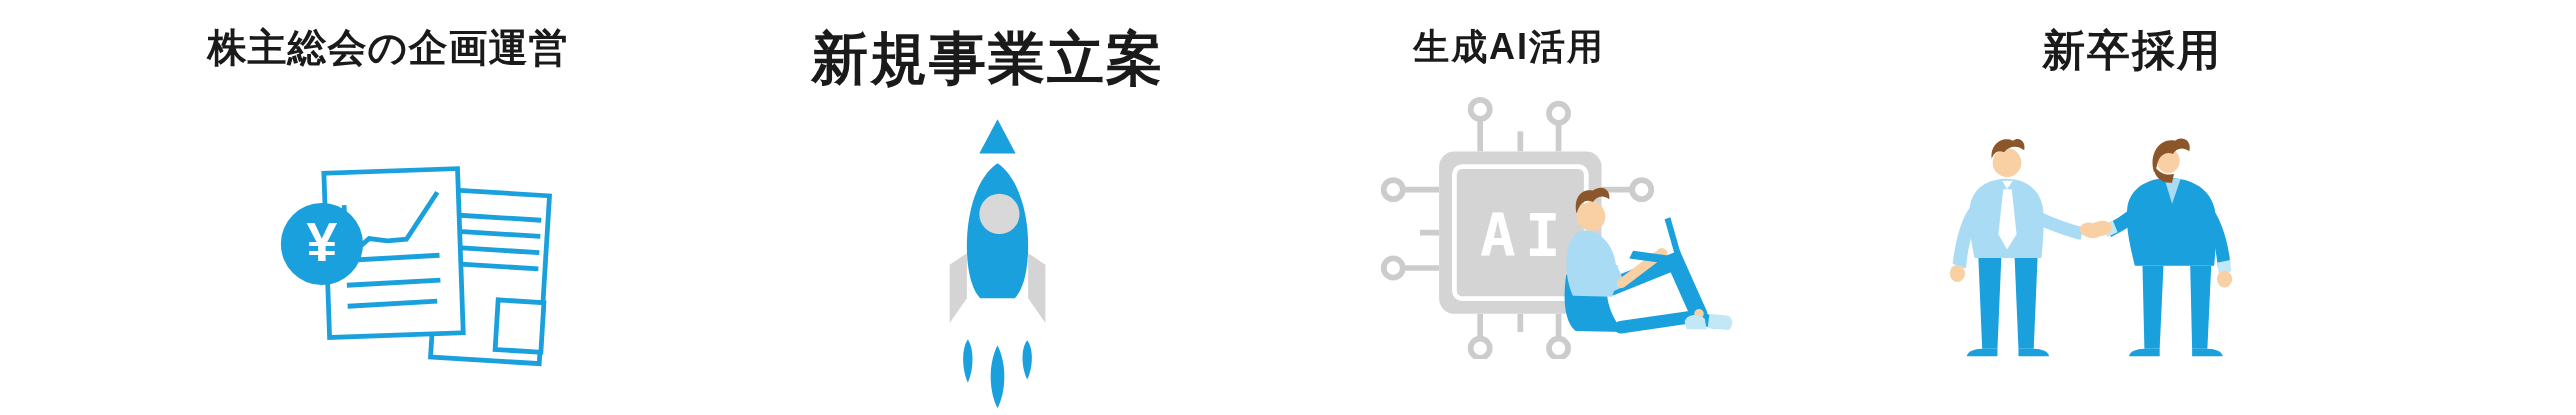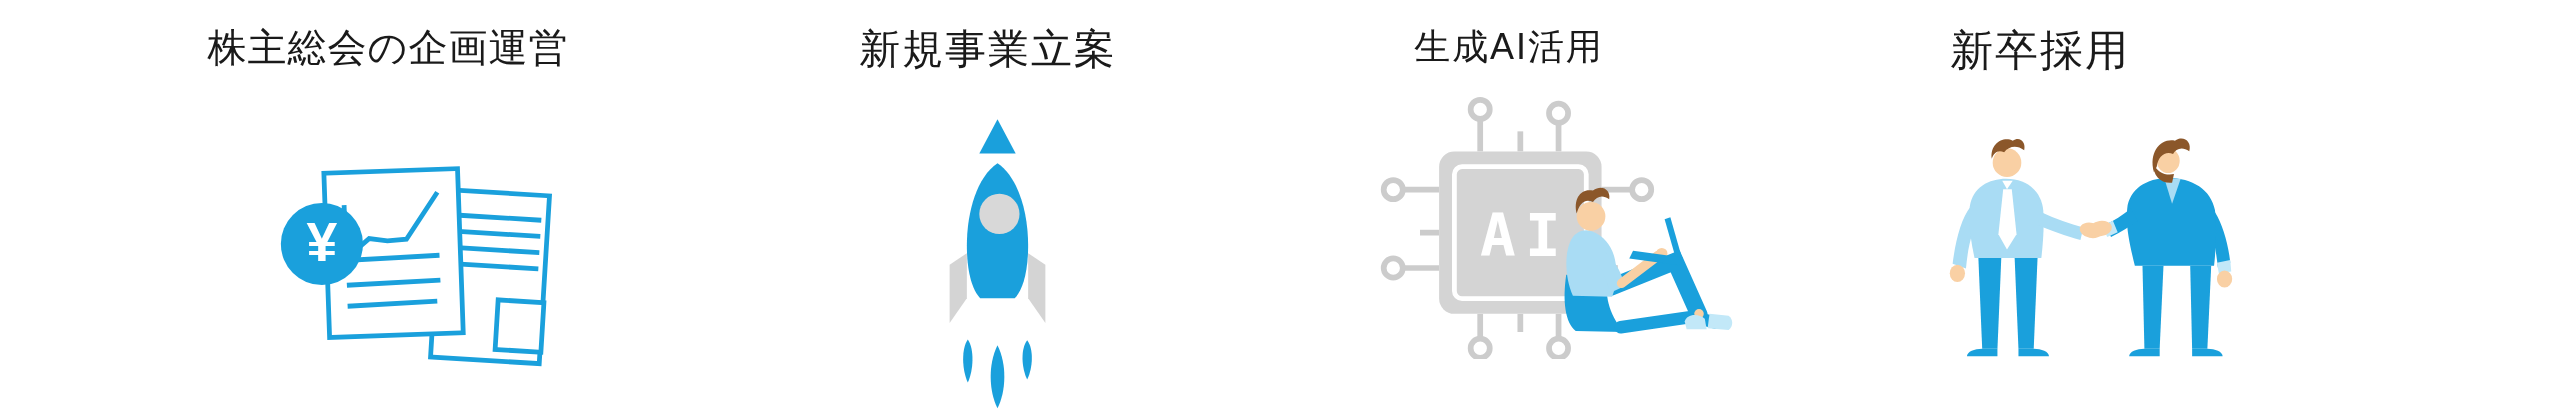--- a/index.html
+++ b/index.html
@@ -1,19 +1,19 @@
 <!DOCTYPE html>
 <html style="--title-text: #1a1a1a; --main-blue: #1aa0dc; --light-blue: #a9dcf4; --pale-blue: #c2e8f8; --gray: #d4d4d4; --circuit-gray: #cccccc; --window-gray: #d8d8d8; --skin: #f9d0a4; --hair-brown: #8b572a; --white: #ffffff;"><head>
 <meta charset="utf-8">
 <style>
   html,body{margin:0;padding:0;background:#fff;}
   body{width:2576px;height:416px;position:relative;overflow:hidden;
        font-family:"Liberation Sans","DejaVu Sans",sans-serif;}
   .card-title{position:absolute;top:26px;width:574px;text-align:center;
-       font-weight:400;color:var(--title-text,#1a1a1a);line-height:1.15;white-space:nowrap;}
+       font-weight:700;color:var(--title-text,#1a1a1a);line-height:1.15;white-space:nowrap;}
   .illus{position:absolute;display:block;}
   .chip-label{font-family:"DejaVu Sans Mono","Liberation Mono",monospace;
        font-weight:700;letter-spacing:10px;}
 </style>
 </head>
 <body>
 
 <div>
   <div class="card-title" style="left:101px;font-size:39px;letter-spacing:1px">株主総会の企画運営</div>
 
@@ -37,21 +37,21 @@
     </g>
 
     <g>
       <circle cx="47" cy="90" r="43" fill="var(--main-blue)"></circle>
       <text x="47" y="93" text-anchor="middle" dominant-baseline="middle" font-size="58" font-weight="700" fill="#fff">¥</text>
     </g>
   </svg>
 </div>
 
 <div>
-  <div class="card-title" style="left:701px;font-size:41px;letter-spacing:1.9px">新規事業立案</div>
+  <div class="card-title" style="left:701px;font-size:57px;letter-spacing:1.9px">新規事業立案</div>
 
   <svg class="illus" style="left:916px;top:100px" width="163" height="316" viewBox="0 0 170 330">
 
     <path d="M53,160 L35,172 L35,233 L53,207 Z" fill="var(--gray)"></path>
     <path d="M117,160 L135,172 L135,233 L117,207 Z" fill="var(--gray)"></path>
 
     <path d="M85,20 L104,56 L66,56 Z" fill="var(--main-blue)"></path>
 
     <path d="M85,66 C64,80 53,116 53,152 C53,183 60,200 67,207 L103,207 C110,200 117,183 117,152 C117,116 106,80 85,66 Z" fill="var(--main-blue)"></path>
     <circle cx="87" cy="119" r="21" fill="var(--window-gray)"></circle>
@@ -107,21 +107,21 @@
       <circle cx="298" cy="170" r="6" fill="var(--skin)"></circle>
       <path d="M301,134 L307,132 L319,174 L313,176 Z" fill="var(--main-blue)"></path>
       <path d="M320,174 L268,167 L264,175 L316,182 Z" fill="var(--main-blue)"></path>
       <circle cx="224" cy="131" r="15" fill="var(--skin)"></circle>
       <path d="M209,128 C205,112 214,101 226,104 C235,97 245,103 243,113 C236,108 230,110 226,116 C217,112 212,118 209,128 Z" fill="var(--hair-brown)"></path>
     </g>
   </svg>
 </div>
 
 <div>
-  <div class="card-title" style="left:1753px;font-size:43px;letter-spacing:1.9px">新卒採用</div>
+  <div class="card-title" style="left:1845px;font-size:43px;letter-spacing:1.9px">新卒採用</div>
 
   <svg class="illus" style="left:1936px;top:134px" width="392" height="229" viewBox="0 0 410 240">
 
     <g>
       <path d="M36,76 C26,88 20,112 17,136 L31,141 C33,118 38,98 46,86 Z" fill="var(--light-blue)"></path>
       <ellipse cx="22" cy="146" rx="8" ry="9" fill="var(--skin)"></ellipse>
       <path d="M44,130 L68,130 L64,225 L48,225 Z" fill="var(--main-blue)"></path>
       <path d="M82,130 L106,130 L102,225 L86,225 Z" fill="var(--main-blue)"></path>
       <path d="M48,225 L64,225 L64,233 L32,233 C32,228 40,225 48,225 Z" fill="var(--main-blue)"></path>
       <path d="M86,225 L102,225 C110,225 118,228 118,233 L86,233 Z" fill="var(--main-blue)"></path>

